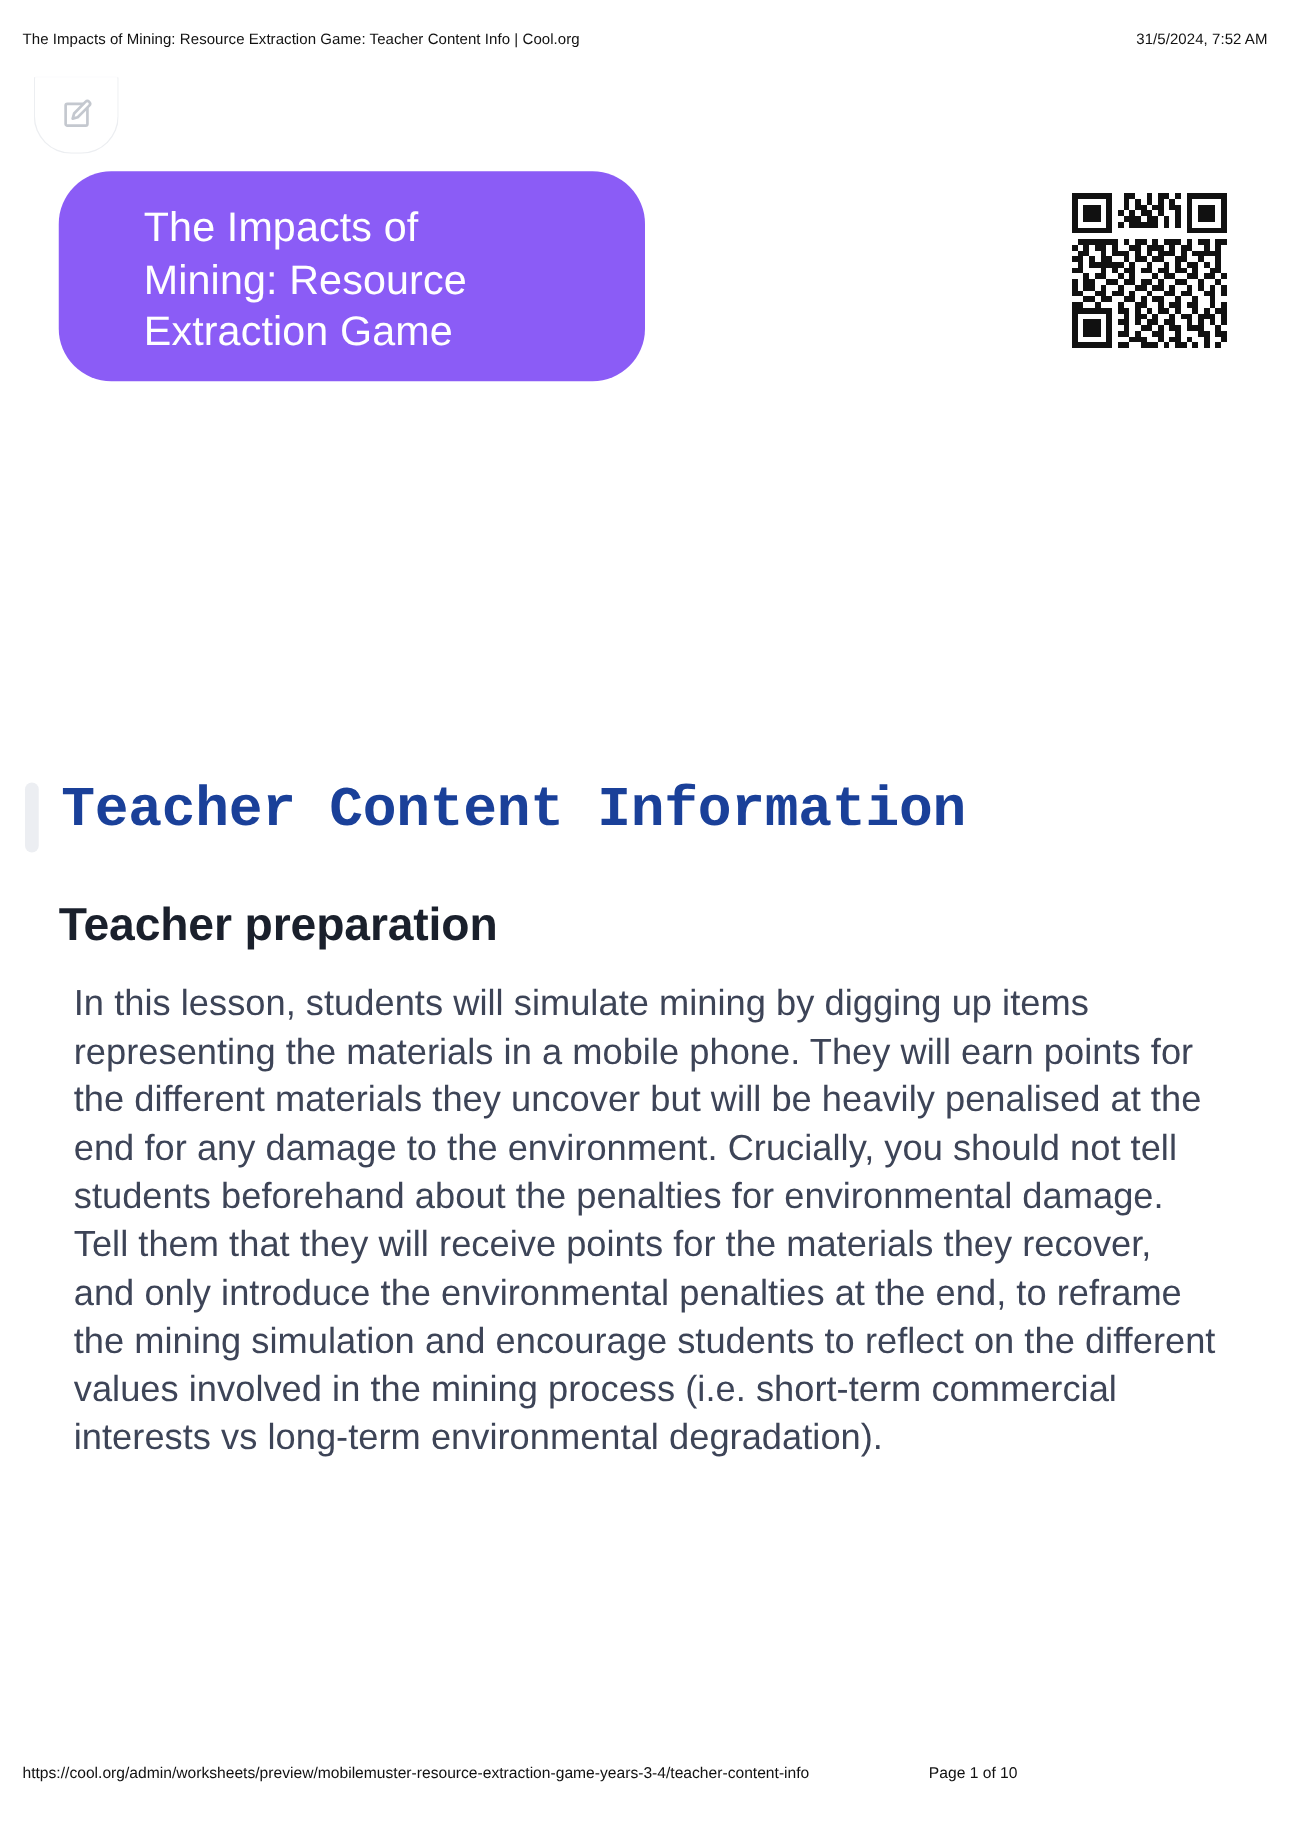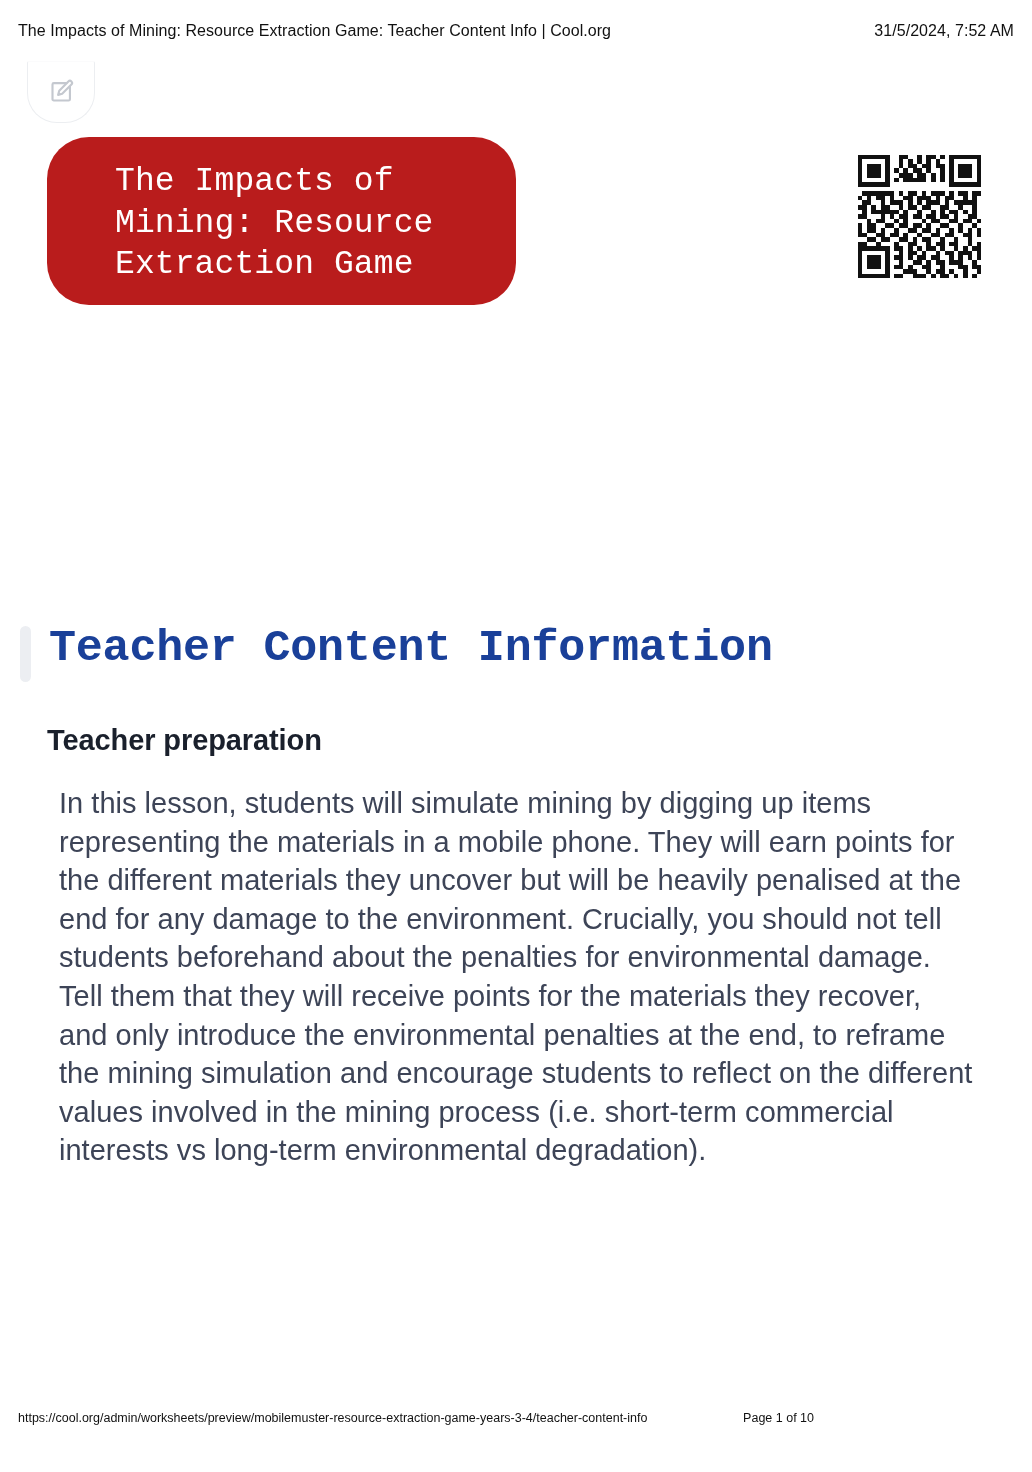--- a/index.html
+++ b/index.html
@@ -24,21 +24,21 @@
     position: absolute;
     top: 22px;
     left: 0;
     width: 1032px;
     height: 18px;
     display: flex;
     justify-content: space-between;
     align-items: center;
     padding: 0 18px;
     box-sizing: border-box;
-    font-size: 16px;
+    font-size: 12px;
     color: #111111;
     letter-spacing: 0.05px;
   }
   .print-header .ph-right { white-space: nowrap; }
 
   
   .edit-card {
     position: absolute;
     left: 27px;
     top: 61px;
@@ -139,21 +139,21 @@
   }
 
   
   .content {
     position: absolute;
     left: 47px;
     top: 722px;
     width: 930px;
   }
   .sub-heading {
-    font-size: 29px;
+    font-size: 37px;
     font-weight: bold;
     color: #1a202c;
     letter-spacing: -0.1px;
     margin: 0 0 26px 0;
     line-height: 36px;
   }
   .para {
     font-size: 29px;
     line-height: 38.6px;
     color: #3d4457;
@@ -191,21 +191,21 @@
 
   <div class="edit-card">
     <span>
       <svg width="27" height="27" viewBox="0 0 24 24" fill="none" stroke="#c4c8cf" stroke-width="1.9" stroke-linecap="round" stroke-linejoin="round">
         <path d="M16.5 4.5H5.2A1.2 1.2 0 0 0 4 5.7v13.1A1.2 1.2 0 0 0 5.2 20h13.1a1.2 1.2 0 0 0 1.2-1.2V7.8"></path>
         <path d="M18.1 3.1a1.9 1.9 0 0 1 2.7 2.7L12.6 14 9 15l1-3.6 8.1-8.3z"></path>
       </svg>
     </span>
   </div>
 
-  <div class="title-banner" style="background: #b91c1c; font-family: Liberation Mono, monospace;">
+  <div class="title-banner" style="background: #8b5cf6;">
     <div class="banner-text">The Impacts of
 Mining: Resource
 Extraction Game</div>
   </div>
 
   <div class="qr-wrap">
     <svg viewBox="0 0 29 29" shape-rendering="crispEdges" xmlns="http://www.w3.org/2000/svg">
       <rect width="29" height="29" fill="#ffffff"></rect>
       <g fill="#111111">
 

